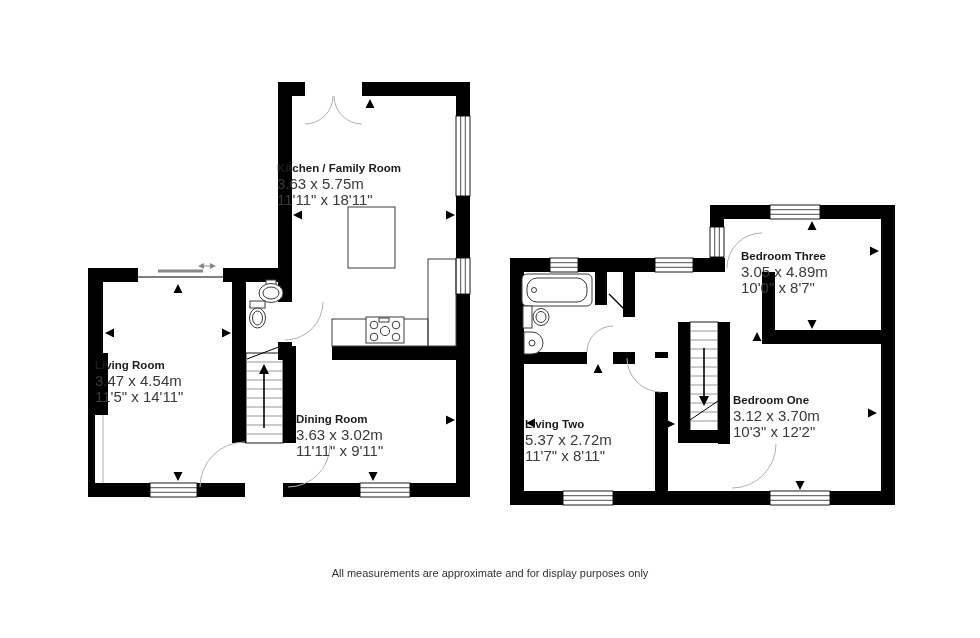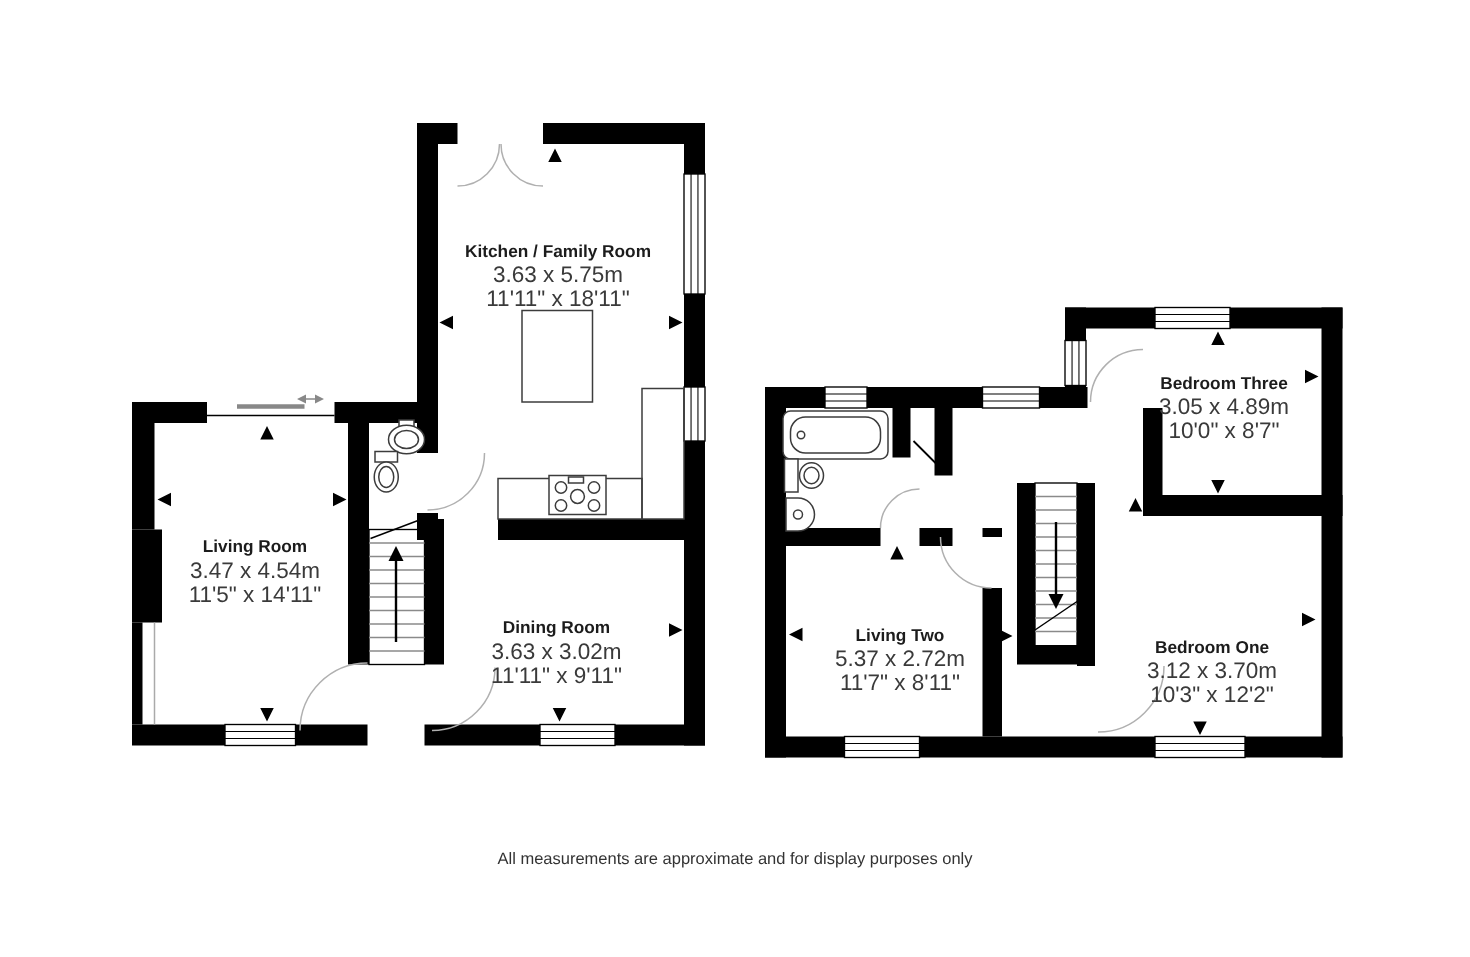--- a/index.html
+++ b/index.html
@@ -5,21 +5,21 @@
   :root{
     --wall:#000000; --fixture:#3c3c3c; --arc:#b0b0b0; --tread:#8a8a8a;
     --label:#1c1c1c; --dim:#3a3a3a;
   }
   html,body{margin:0;padding:0;background:#ffffff;}
   .canvas{
     position:relative;width:980px;height:638px;background:#ffffff;overflow:hidden;
     font-family:"Liberation Sans","DejaVu Sans",sans-serif;
   }
   .plan-svg{position:absolute;left:0;top:0;}
-  .room-label{position:absolute;text-align:center;pointer-events:none;}
+  .room-label{position:absolute;pointer-events:none;}
   .room-name{font-size:11.5px;font-weight:bold;color:var(--label);line-height:16px;white-space:nowrap;}
   .room-dim{font-size:15px;color:var(--dim);line-height:15.5px;white-space:nowrap;}
   .disclaimer{
     position:absolute;left:0;top:539px;width:980px;text-align:center;
     font-size:11px;color:#333333;margin-top:28px;
   }
 </style>
 </head>
 <body>
 
@@ -248,21 +248,21 @@
   <div class="room-dim">3.05 x 4.89m</div>
   <div class="room-dim">10'0" x 8'7"</div>
 </div>
 
 <div class="room-label" style="left:525px;top:416px;width:150px">
   <div class="room-name">Living Two</div>
   <div class="room-dim">5.37 x 2.72m</div>
   <div class="room-dim">11'7" x 8'11"</div>
 </div>
 
-<div class="room-label" style="left:733px;top:424px;width:150px">
+<div class="room-label" style="left:733px;top:392px;width:150px">
   <div class="room-name">Bedroom One</div>
   <div class="room-dim">3.12 x 3.70m</div>
   <div class="room-dim">10'3" x 12'2"</div>
 </div>
 
 <div class="disclaimer">All measurements are approximate and for display purposes only</div>
 
 </div>
 
 </body></html>

